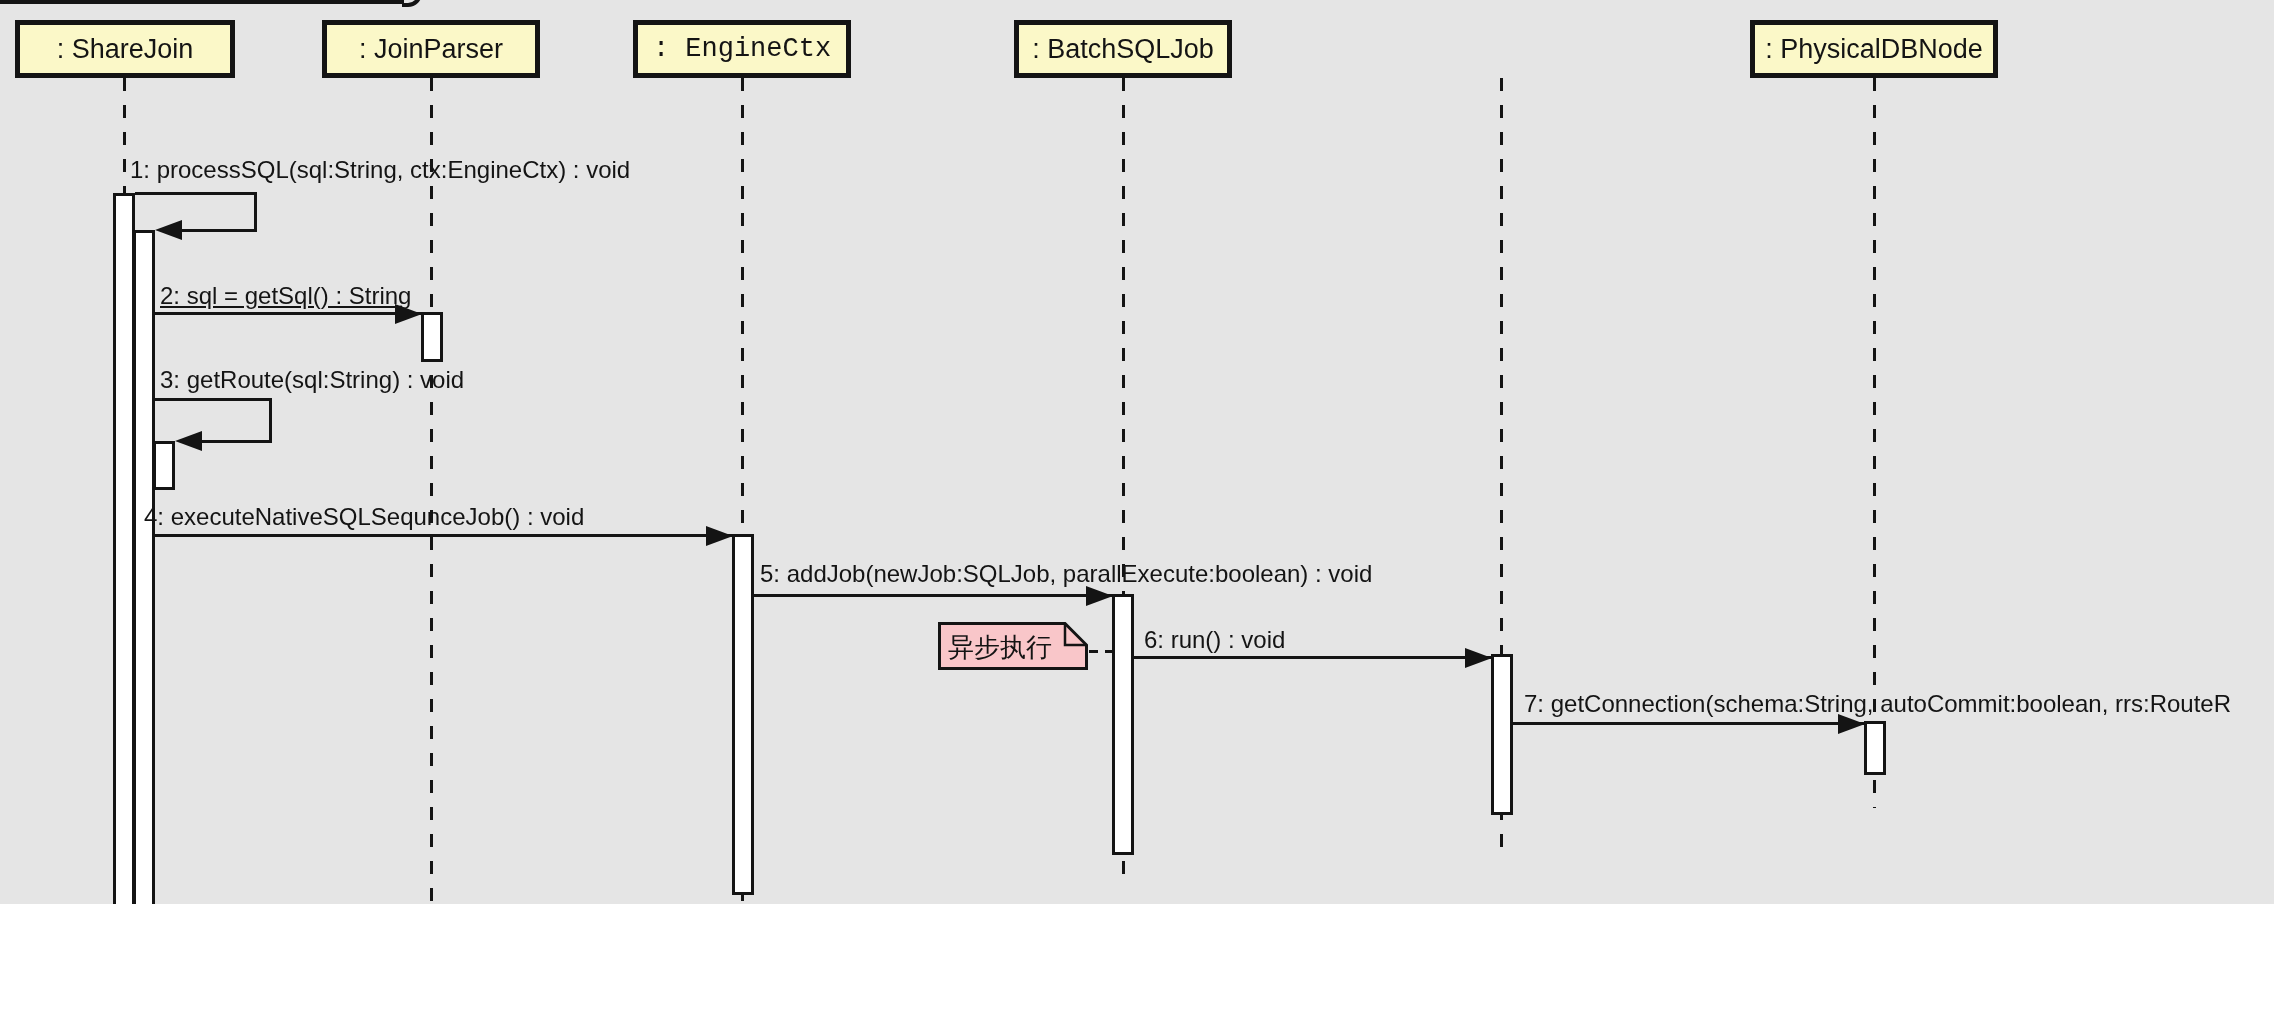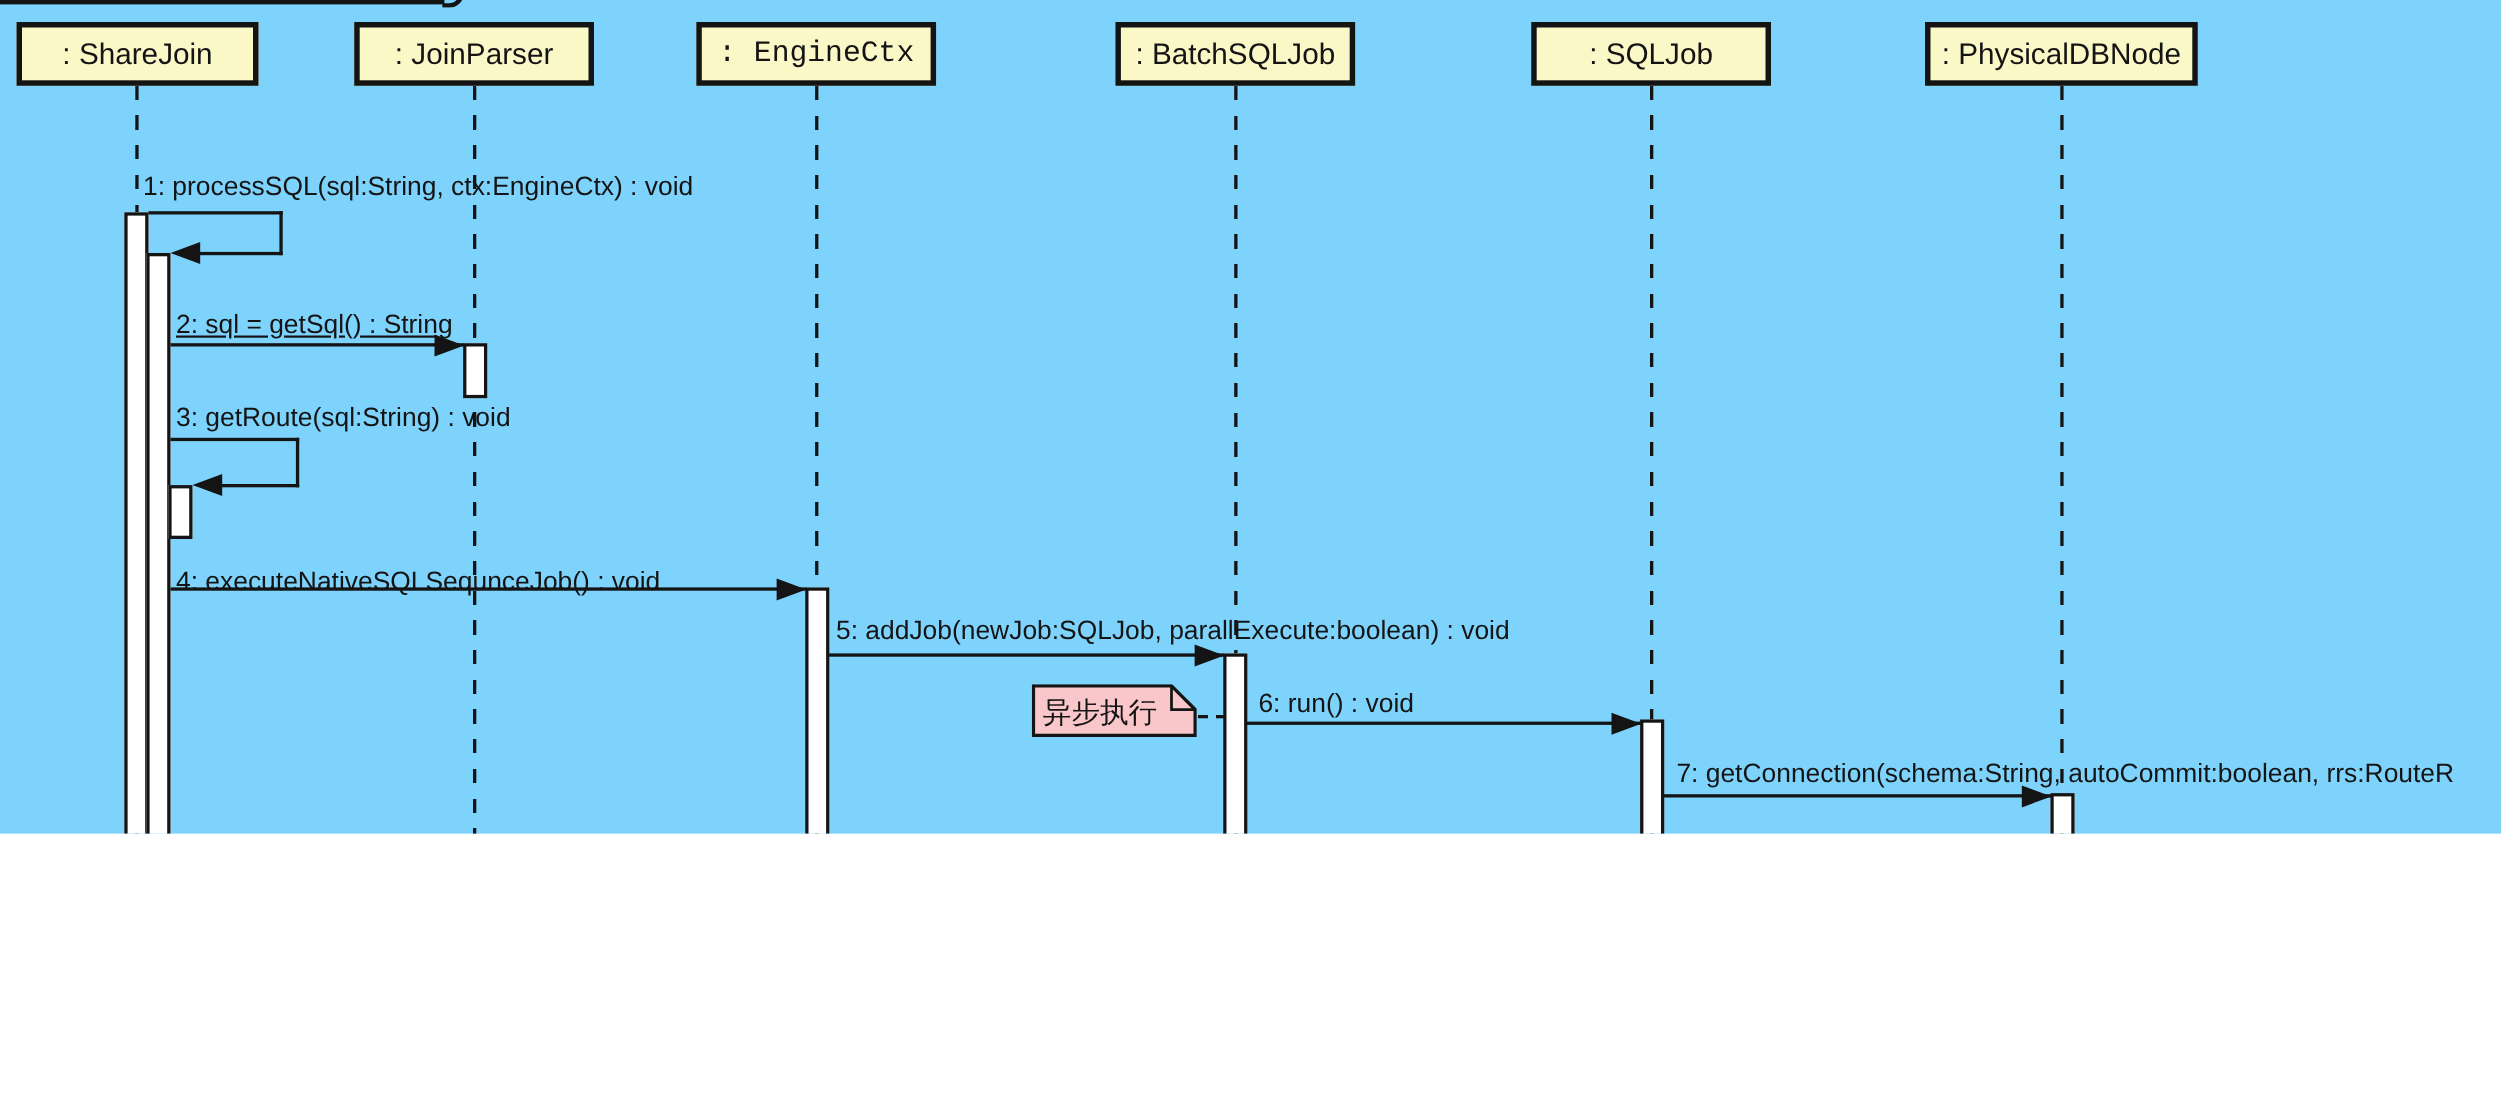--- a/index.html
+++ b/index.html
@@ -1,16 +1,16 @@
 <!DOCTYPE html>
 <html><head>
 <meta charset="utf-8">
 <style>
   html,body{margin:0;padding:0;background:#ffffff;}
-  #stage{position:relative;width:2274px;height:758px;background:#7dd3fc;overflow:hidden;
+  #stage{position:relative;width:2274px;height:904px;background:#e5e5e5;overflow:hidden;
          font-family:"Liberation Sans","DejaVu Sans",sans-serif;color:#141414;}
   .pbox{position:absolute;top:20px;height:58px;background:#fbf8c8;border:5px solid #141414;
         box-sizing:border-box;display:flex;align-items:center;justify-content:center;
         font-size:27px;white-space:nowrap;}
   .lifeline{position:absolute;top:78px;width:3px;
         background:repeating-linear-gradient(to bottom,#141414 0px,#141414 13px,transparent 13px,transparent 27px);}
   .act{position:absolute;background:#ffffff;border:3px solid #141414;box-sizing:border-box;}
   .hline{position:absolute;height:3px;background:#141414;}
   .vline{position:absolute;width:3px;background:#141414;}
   .dashline{position:absolute;height:3px;
@@ -46,23 +46,20 @@
     </div>
   <div class="pbox" style="left:322px;width:218px;">
     <span>: JoinParser</span>
     </div>
   <div class="pbox" style="left:633px;width:218px;font-family:Liberation Mono, monospace;">
     <span>: EngineCtx</span>
     </div>
   <div class="pbox" style="left:1014px;width:218px;">
     <span>: BatchSQLJob</span>
     </div>
-  <div class="pbox" style="left:1392px;width:218px;">
-    <span>: SQLJob</span>
-    </div>
   <div class="pbox" style="left:1750px;width:248px;">
     <span>: PhysicalDBNode</span>
     </div>
 
   <div class="act" style="left:113px;top:193px;width:22px;height:782px;"></div>
   <div class="act" style="left:133px;top:230px;width:22px;height:705px;"></div>
   <div class="act" style="left:153px;top:441px;width:22px;height:49px;"></div>
   <div class="act" style="left:421px;top:312px;width:22px;height:50px;"></div>
   <div class="act" style="left:732px;top:534px;width:22px;height:361px;"></div>
   <div class="act" style="left:1112px;top:594px;width:22px;height:261px;"></div>
@@ -78,21 +75,21 @@
   <div class="mlabel" style="left:160px;top:282px;text-decoration:underline;">2: sql = getSql() : String</div>
   <div class="hline" style="left:155px;top:312px;width:267px;"></div>
   <div class="arr-r" style="left:395px;top:304px;"></div>
 
   <div class="mlabel" style="left:160px;top:366px;">3: getRoute(sql:String) : void</div>
   <div class="hline" style="left:155px;top:398px;width:117px;"></div>
   <div class="vline" style="left:269px;top:398px;height:45px;"></div>
   <div class="hline" style="left:198px;top:440px;width:74px;"></div>
   <div class="arr-l" style="left:175px;top:431px;"></div>
 
-  <div class="mlabel" style="left:160px;top:503px;margin-top:12px;">4: executeNativeSQLSequnceJob() : void</div>
+  <div class="mlabel" style="left:144px;top:503px;">4: executeNativeSQLSequnceJob() : void</div>
   <div class="hline" style="left:155px;top:534px;width:578px;"></div>
   <div class="arr-r" style="left:706px;top:526px;"></div>
 
   <div class="mlabel" style="left:760px;top:560px;text-align:right;">5: addJob(newJob:SQLJob, parallExecute:boolean) : void</div>
   <div class="hline" style="left:753px;top:594px;width:360px;"></div>
   <div class="arr-r" style="left:1086px;top:586px;"></div>
 
   <div style="position:absolute;left:938px;top:622px;width:150px;height:48px;">
     <svg width="150" height="48" viewBox="0 0 150 48">
       <polygon points="1.5,1.5 127,1.5 148.5,23 148.5,46.5 1.5,46.5" fill="#f9c6c9" stroke="#141414" stroke-width="3"></polygon>

